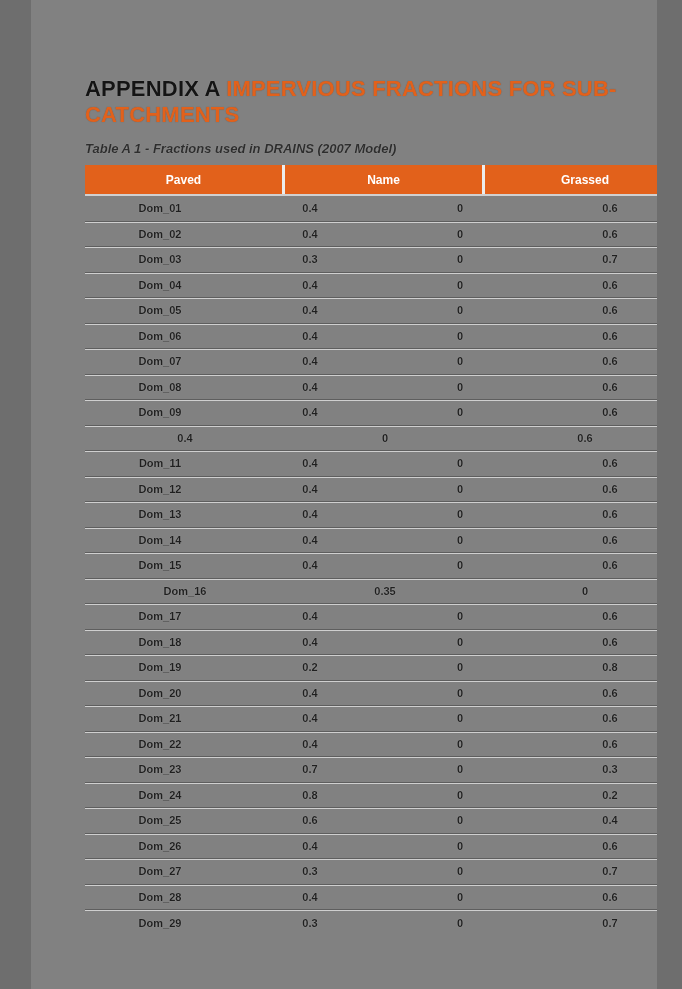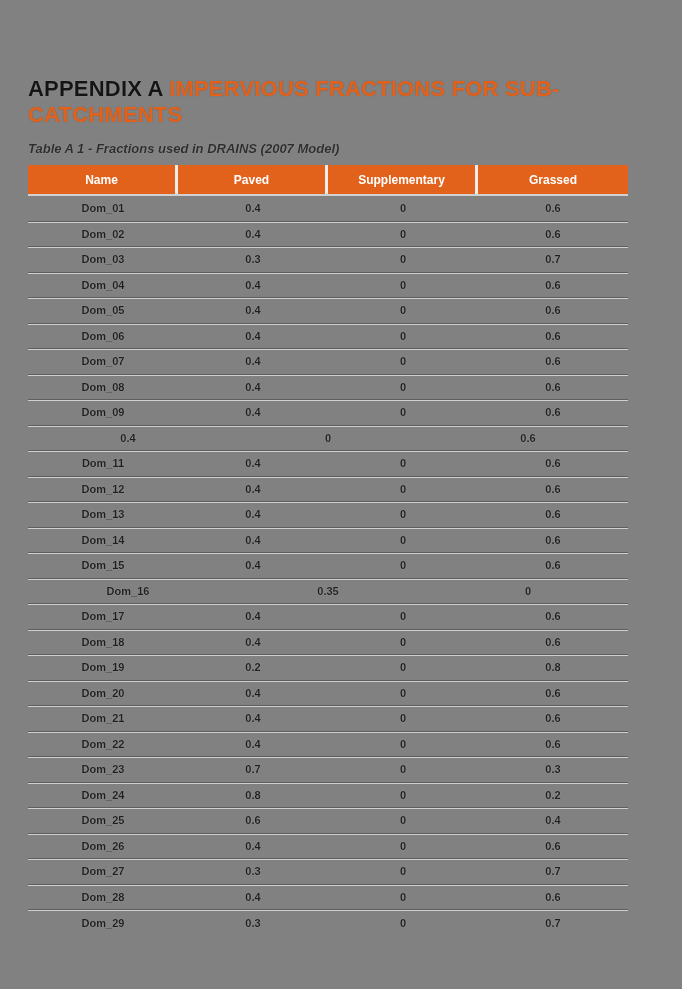--- a/index.html
+++ b/index.html
@@ -8,26 +8,27 @@
     --sep-dark:#5E5E5E;
     --sep-light:#CFCFCF;
   }
   html,body{margin:0;padding:0;}
   body{
     background:#6e6e6e;
     font-family:"Liberation Sans", sans-serif;
   }
   .page{
     position:relative;
-    width:682px;
+    width:626px;
     height:989px;
     background:var(--page-bg);
     overflow:hidden;
     box-sizing:border-box;
-    padding:76px 40px 0 28px;
+    padding:76px 40px 0 54px;
+    margin-left:31px;
   }
   .title{
     margin:0;
     width:600px;
     font-size:22px;
     line-height:26px;
     font-weight:bold;
     letter-spacing:0.2px;
   }
   .title .t-black{
@@ -95,23 +96,22 @@
 </head>
 <body>
 
 <div class="page">
   <h1 class="title"><span class="t-black">APPENDIX A</span> <span class="t-orange">IMPERVIOUS FRACTIONS FOR SUB-CATCHMENTS</span></h1>
 
   <p class="caption">Table A 1 - Fractions used in DRAINS (2007 Model)</p>
 
   <div class="table">
     <div class="thead" id="thead">
+        <div class="th">Paved</div>
         <div class="th">Name</div>
-        <div class="th">Paved</div>
-        <div class="th">Supplementary</div>
         <div class="th">Grassed</div>
       </div>
     <div class="tbody" id="tbody">
         <div class="row">
           <div class="td">Dom_01</div>
           <div class="td">0.4</div>
           <div class="td">0</div>
           <div class="td">0.6</div>
         </div>
         <div class="row">

